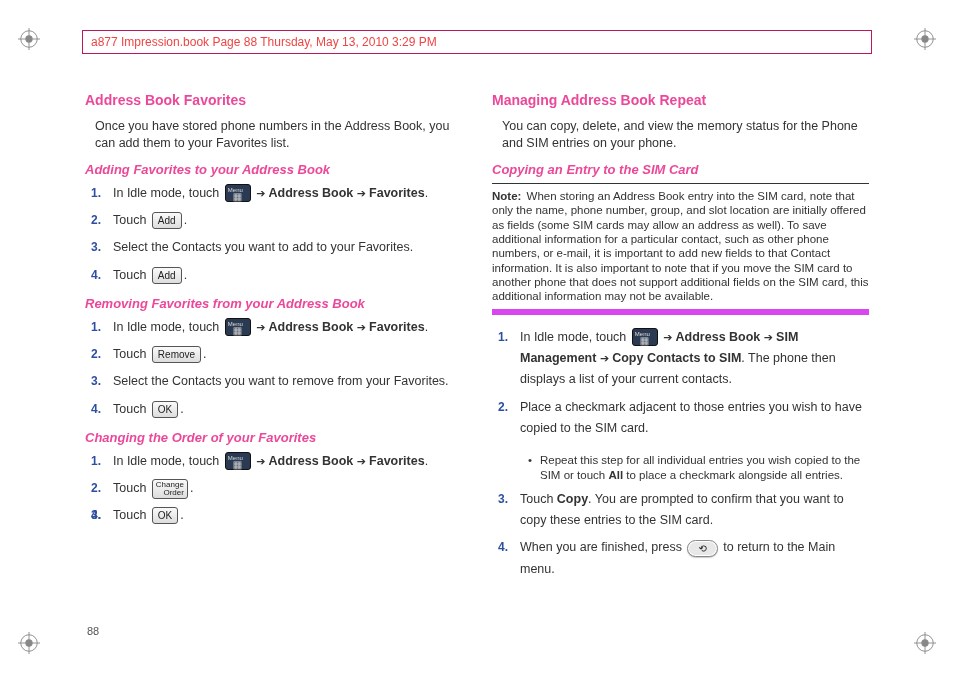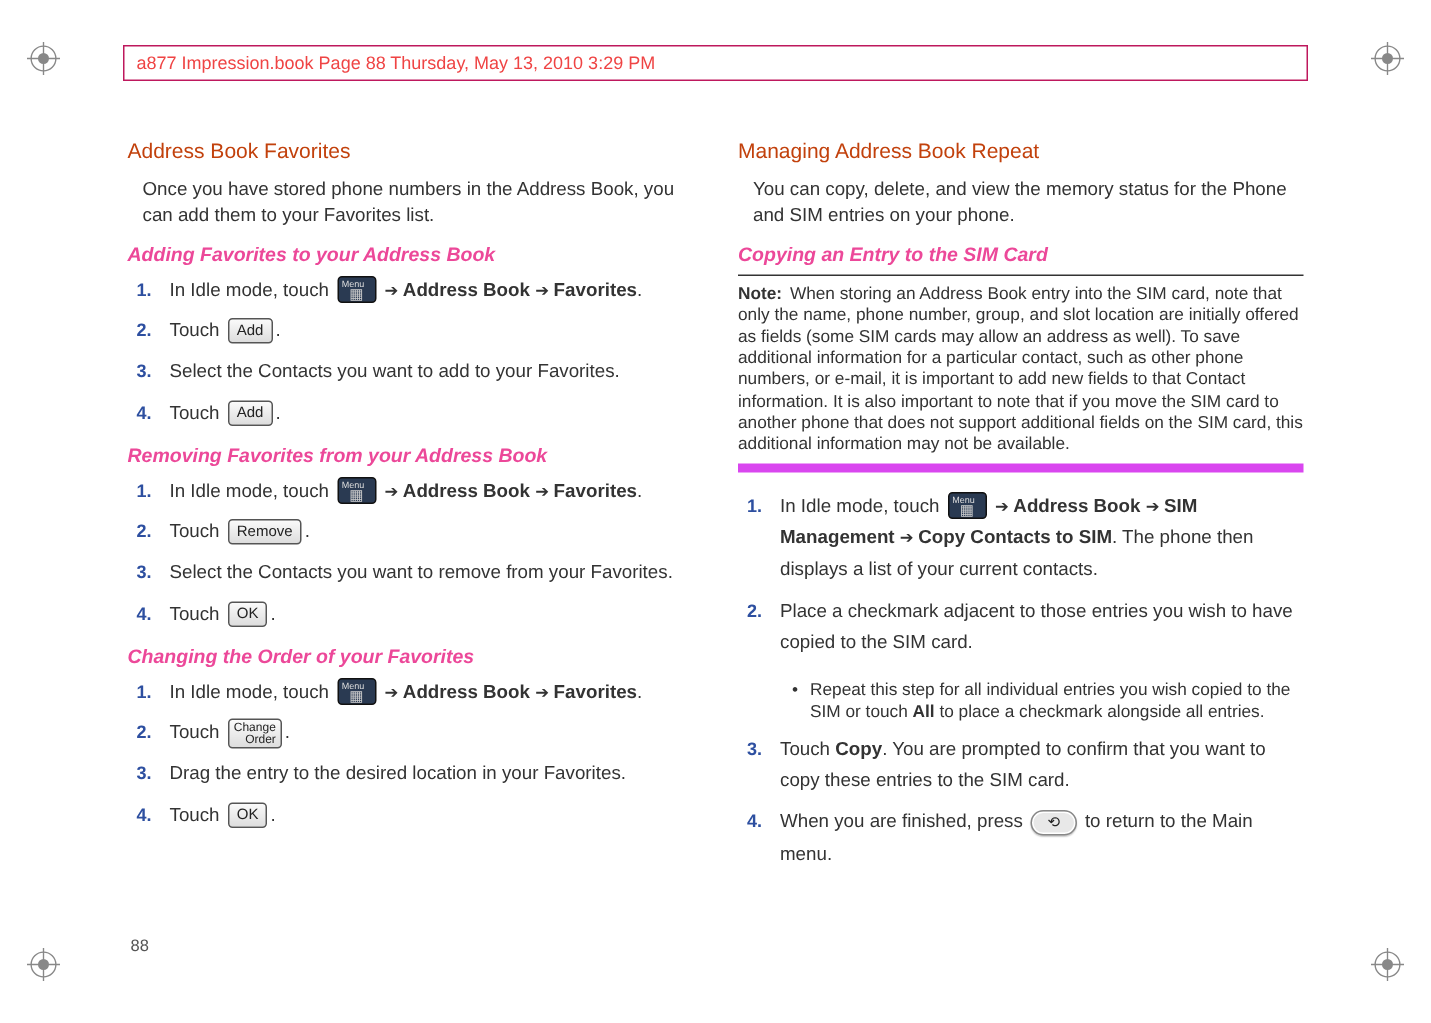--- a/index.html
+++ b/index.html
@@ -6,21 +6,21 @@
     body { width: 954px; height: 682px; font-family: Arial, Helvetica, sans-serif; font-size: 12.5px; color: #333; background: #fff; position: relative; }
     .ornament { position: absolute; width: 22px; height: 22px; }
     .ornament svg { width: 100%; height: 100%; }
     .tl { top: 28px; left: 18px; }
     .tr { top: 28px; right: 18px; }
     .bl { bottom: 28px; left: 18px; }
     .br { bottom: 28px; right: 18px; }
     .header-line { position: absolute; top: 30px; left: 82px; right: 82px; border: 1px solid #be185d; padding: 4px 8px; font-size: 12px; color: #ef4444; }
     .page { position: absolute; top: 92px; left: 85px; right: 85px; bottom: 44px; display: flex; gap: 30px; }
     .col { width: 50%; }
-    .h1 { color: #c2410c; font-weight: normal; font-size: 14px; margin-bottom: 10px; }
+    .h1 { color: #ec4899; font-weight: bold; font-size: 14px; margin-bottom: 10px; }
     .h2 { color: #ec4899; font-style: italic; font-weight: bold; font-size: 13px; margin: 10px 0 6px 0; }
     .intro { margin: 0 0 8px 10px; line-height: 1.35; }
     ol { list-style: none; padding-left: 28px; }
     ol > li { position: relative; margin: 6px 0; line-height: 1.7; }
     ol > li > .num { position: absolute; left: -22px; top: 0; font-weight: bold; color: #2d4fa0; font-size: 12px; }
     .arrow { display: inline; font-size: 11px; }
     .b { font-weight: bold; }
     .btn { display: inline-block; vertical-align: middle; border: 1px solid #555; background: linear-gradient(#fafafa,#ddd); border-radius: 3px; font-size: 10px; padding: 1px 5px; line-height: 13px; margin: 0 2px; color: #222; min-width: 26px; text-align: right; }
     .btn.menu { background: #2a3a52; color: #eee; font-size: 8px; line-height: 8px; padding: 2px 4px; border: 1px solid #111; position: relative; width: 26px; height: 18px; }
     .btn.menu::before { content: "Menu"; position: absolute; top: 1px; left: 2px; font-size: 6px; color: #ddd; }
@@ -124,21 +124,20 @@
         <span class="b">Address Book</span>
         <span class="arrow"> ➔ </span>
         <span class="b">Favorites</span>.
       </li>
       <li><span class="num">2.</span>
         <span>Touch </span>
         <span class="btn" style="font-size:8px;line-height:8px;padding:1px 3px;white-space:pre;">Change
 Order</span>.
       </li>
       <li><span class="num">3.</span>
-        <span>Drag the entry to the desired location in your Favorites.</span>
       </li>
       <li><span class="num">4.</span>
         <span>Touch </span>
         <span class="btn">OK</span>.
       </li>
     </ol>
   </div>
 
   <div class="col">
     <div class="h1">Managing Address Book Repeat</div>

